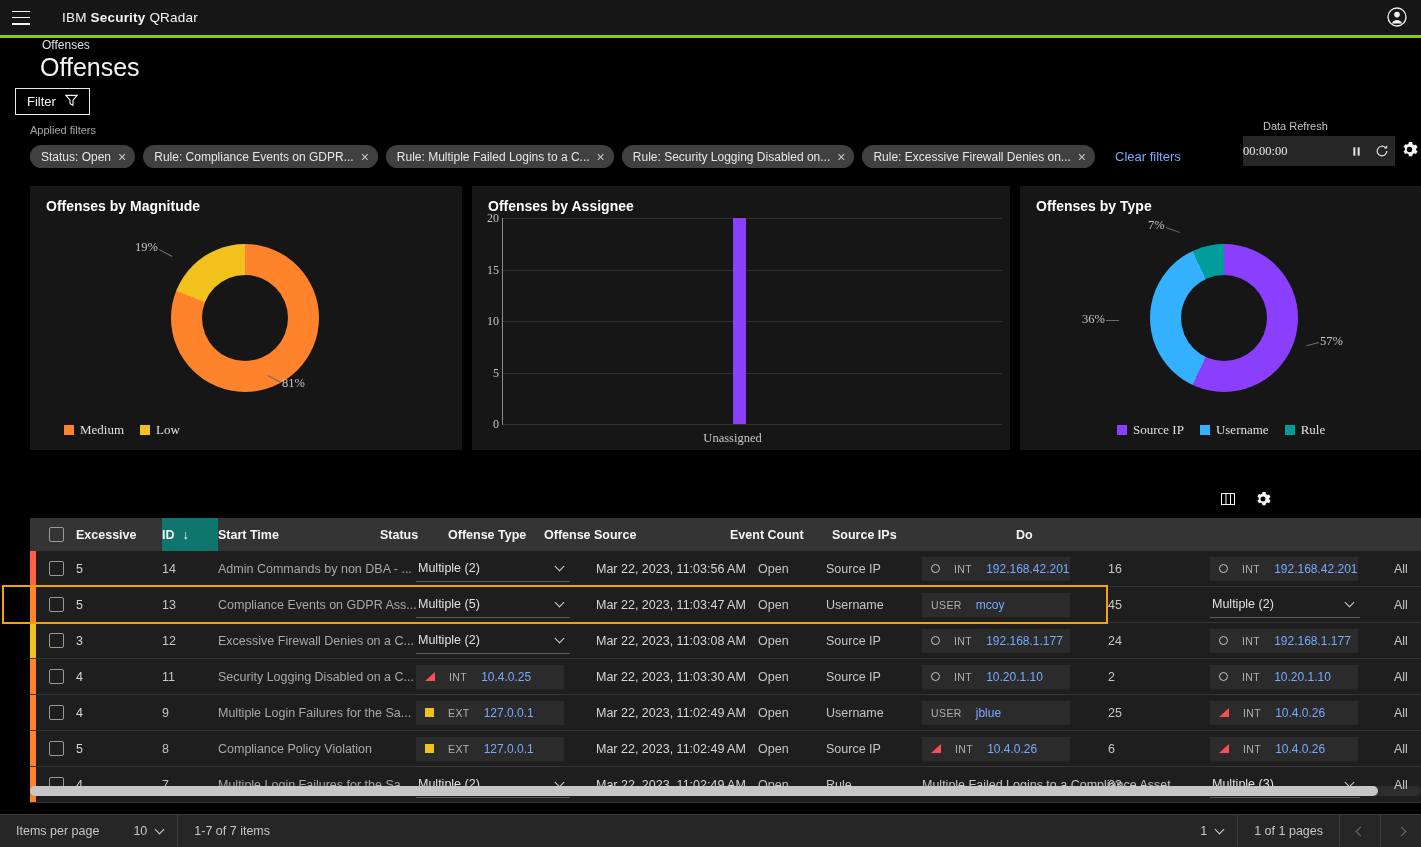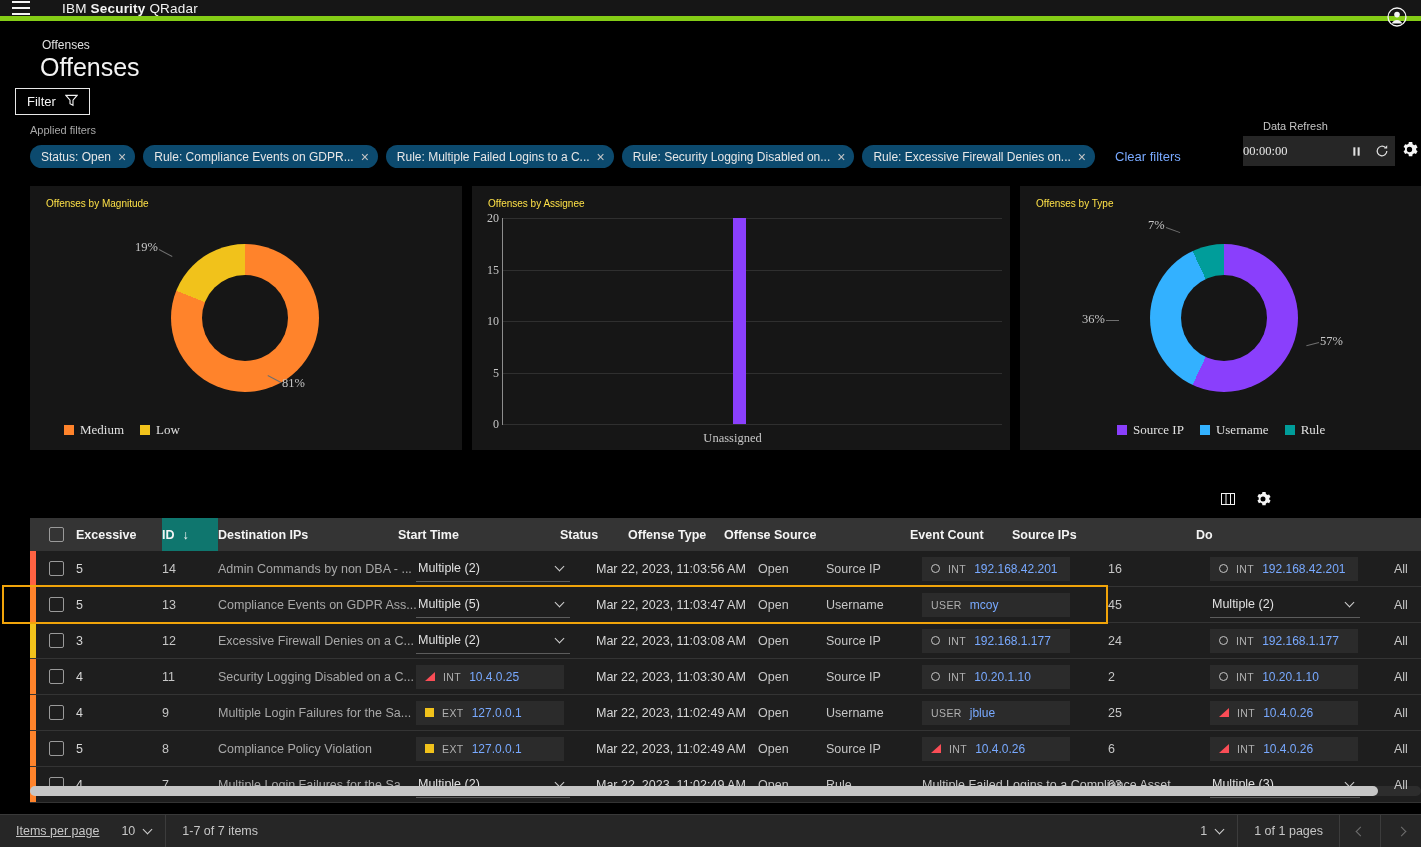--- a/index.html
+++ b/index.html
@@ -1,55 +1,55 @@
 <!DOCTYPE html>
 <html style="--hl: #f1a40a; --link: #78a9ff; --ipval: #78a9ff; --tri: #fa4d56; --sq: #f1c21b; --circ: #c6c6c6;"><head>
 <meta charset="utf-8">
 <style>
   * { margin:0; padding:0; box-sizing:border-box; }
   body { background:#000; font-family:"Liberation Sans", sans-serif; }
   .app { position:relative; width:1421px; height:847px; background:#000; overflow:hidden; color:#f4f4f4; }
 
   
-  .topbar { position:absolute; top:0; left:0; right:0; height:21px; background:#161616;
-            border-bottom:5px solid #84cc16; display:flex; align-items:center; }
+  .topbar { position:absolute; top:0; left:0; right:0; height:38px; background:#161616;
+            border-bottom:3px solid #84cc16; display:flex; align-items:center; }
   .hamburger { margin-left:12px; width:18px; height:14px; display:flex; flex-direction:column;
                justify-content:space-between; background:none; border:none; cursor:pointer; }
   .hamburger span { display:block; height:1.6px; background:#f4f4f4; }
   .brand { margin-left:32px; font-size:13.5px; color:#f4f4f4; letter-spacing:.2px; }
   .brand b { font-weight:700; }
   .avatar { position:absolute; right:14px; top:7px; width:20px; height:20px; background:none; border:none; cursor:pointer; }
 
   
   .breadcrumb { position:absolute; top:38px; left:42px; font-size:12px; color:#e0e0e0; cursor:pointer; }
   .page-title { position:absolute; top:53px; left:40px; font-size:25px; font-weight:400; color:#f4f4f4; }
   .filter-btn { position:absolute; top:88px; left:15px; height:27px; display:inline-flex; align-items:center; gap:9px;
                 padding:0 11px; background:transparent; border:1px solid #e8e8e8; color:#f4f4f4; font-size:13px; cursor:pointer; }
   .applied-label { position:absolute; top:124px; left:30px; font-size:11px; color:#a8a8a8; }
   .tags-row { position:absolute; top:145px; left:30px; display:flex; align-items:center; }
   .tags { display:flex; align-items:center; gap:8px; }
-  .ftag { display:inline-flex; align-items:center; gap:7px; height:23px; padding:0 9px 0 11px; background:#0c4a6e;
+  .ftag { display:inline-flex; align-items:center; gap:7px; height:23px; padding:0 9px 0 11px; background:#404040;
           border-radius:12px; font-size:12px; color:#e6e6e6; cursor:pointer; white-space:nowrap; }
   .tagx { color:#c6c6c6; font-size:14px; line-height:1; }
   .clear-link { margin-left:20px; font-size:13px; color:var(--link); cursor:pointer; text-decoration:none; }
 
   
   .refresh-label { position:absolute; top:120px; left:1263px; font-size:11px; color:#c6c6c6; }
   .refresh-box { position:absolute; top:136px; left:1243px; width:152px; height:30px; background:#262626;
                  display:flex; align-items:center; }
   .timer { flex:1; font-family:Liberation Serif, serif; font-size:12.5px; color:#e8e8e8; }
   .icon-btn { width:26px; height:30px; display:flex; align-items:center; justify-content:center;
               background:none; border:none; cursor:pointer; }
   .gear-top { position:absolute; top:141px; left:1399px; width:20px; height:20px; background:none; border:none; cursor:pointer; }
 
   
   .charts { position:absolute; top:186px; left:30px; right:0; height:264px; display:flex; gap:10px; }
   .card { position:relative; background:#161616; height:264px; }
   .card-1 { width:432px; } .card-2 { width:538px; } .card-3 { flex:1; }
-  .card h3 { position:absolute; top:12px; left:16px; font-size:10px; font-weight:400; color:#fde047; }
+  .card h3 { position:absolute; top:12px; left:16px; font-size:14px; font-weight:700; color:#ffffff; }
   .donut-fig { position:absolute; top:40px; left:0; right:0; bottom:40px; }
   .donut { position:absolute; width:148px; height:148px; border-radius:50%; cursor:pointer; }
   .card-1 .donut { left:141px; top:18px; }
   .card-3 .donut { left:130px; top:18px; }
   .hole { position:absolute; left:31px; top:31px; width:86px; height:86px; border-radius:50%; background:#161616; }
   .dlabel { position:absolute; font-family:"Liberation Serif", serif; font-size:12.5px; color:#c6c6c6; }
   .d1-l19 { left:92px; top:14px; width:36px; text-align:right; }
   .d1-l19::after { content:''; position:absolute; left:103%; top:62%; width:15px; height:1px; background:#6f6f6f; transform:rotate(28deg); transform-origin:left center; }
   .d1-l81 { left:252px; top:150px; }
   .d1-l81::before { content:''; position:absolute; right:103%; top:42%; width:15px; height:1px; background:#6f6f6f; transform:rotate(28deg); transform-origin:right center; }
@@ -99,40 +99,40 @@
           position:relative; font-size:12.5px; color:#c6c6c6; cursor:pointer; }
   .trow .col-desc { color:#a8a8a8; }
   .trow .col-mag, .trow .col-start { color:#d6d6d6; }
   .trow .col-src { overflow:visible; }
   .dd { display:flex; justify-content:space-between; align-items:center; width:154px; height:26px;
         border-bottom:1px solid #5c5c5c; padding:0 7px 0 2px; color:#e0e0e0; cursor:pointer; }
   .col-sip .dd { width:150px; }
   .chv { width:7px; height:7px; border-right:1.4px solid #d0d0d0; border-bottom:1.4px solid #d0d0d0;
          transform:rotate(45deg); margin-top:-4px; flex:0 0 auto; }
   .chv-left { transform:rotate(135deg); margin:0; } .chv-right { transform:rotate(-45deg); margin:0; }
-  .iptag { display:flex; align-items:center; gap:8px; background:#2b2b2b; height:24px; padding:0 9px;
+  .iptag { display:flex; align-items:center; gap:14px; background:#2b2b2b; height:24px; padding:0 9px;
            width:148px; cursor:pointer; overflow:hidden; }
   .tprefix { font-size:10.5px; color:#b0b0b0; letter-spacing:.4px; }
   .tval { font-size:12px; color:var(--ipval); white-space:nowrap; }
   .ticon { flex:0 0 auto; }
   .ticon.circle { width:9px; height:9px; border:1.5px solid var(--circ); border-radius:50%; }
   .ticon.triangle { width:10px; height:9px; background:var(--tri); clip-path:polygon(0 100%, 100% 100%, 100% 0); }
   .ticon.square { width:9px; height:9px; background:var(--sq); }
   .row-highlight { position:absolute; left:-28px; top:-2px; width:1106px; height:39px;
                    border:2.5px solid var(--hl); pointer-events:none; z-index:6; }
 
   
   .hscroll-track { position:absolute; left:30px; right:0; top:786px; height:10px; background:rgba(255,255,255,.07);
                    border-radius:5px; z-index:8; }
   .hscroll-thumb { position:absolute; left:0; top:0; height:10px; width:1348px; background:#c6c6c6;
                    border-radius:5px; cursor:grab; }
   .pagination { position:absolute; left:0; right:0; bottom:0; height:33px; background:#262626; border-top:1px solid #393939;
                 display:flex; align-items:center; font-size:12.5px; color:#c6c6c6; z-index:9; }
   .pg-left { display:flex; align-items:center; height:100%; }
-  .pg-label { margin-left:16px; margin-right:8px;text-decoration:underline; }
+  .pg-label { margin-left:16px; margin-right:20px; }
   .pg-select { display:flex; align-items:center; gap:9px; padding:0 14px; height:100%; cursor:pointer; }
   .pg-div { width:1px; height:100%; background:#3c3c3c; }
   .pg-range { padding:0 16px; }
   .pg-right { margin-left:auto; display:flex; align-items:center; height:100%; }
   .pg-pages { padding:0 16px; }
   .pg-btn { width:40px; height:100%; display:flex; align-items:center; justify-content:center; background:none;
             border:none; cursor:pointer; }
   .pg-btn .chv { border-color:#6f6f6f; }
 </style>
 </head>
@@ -309,21 +309,20 @@
     <div class="thead">
       <div class="stripe"></div>
       <div class="col col-check">
           <span class="cbx"></span>
         </div>
       <div class="col col-mag">Excessive</div>
       <div class="col col-id sorted">
         <span>ID</span>
         <span class="sort-arrow">↓</span>
       </div>
-      <div class="col col-dest">Destination IPs</div>
       <div class="col col-start">Start Time</div>
       <div class="col col-status">Status</div>
       <div class="col col-type">Offense Type</div>
       <div class="col col-src">Offense Source</div>
       <div class="col col-event">Event Count</div>
       <div class="col col-sip">Source IPs</div>
       <div class="col col-dom">Do</div>
     </div>
 
     <div id="tbody">

